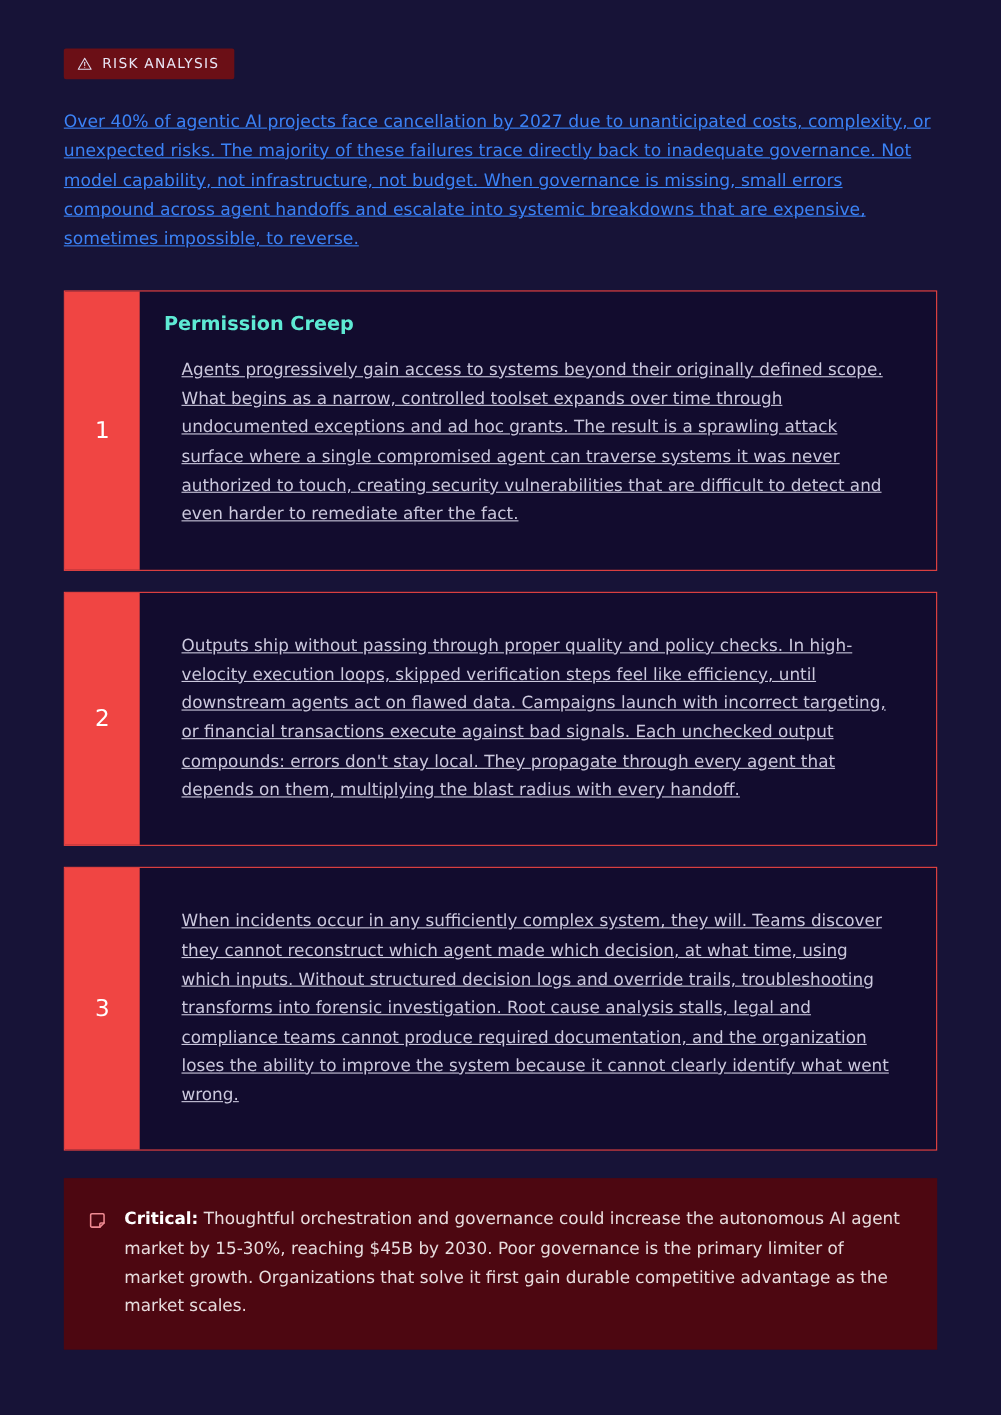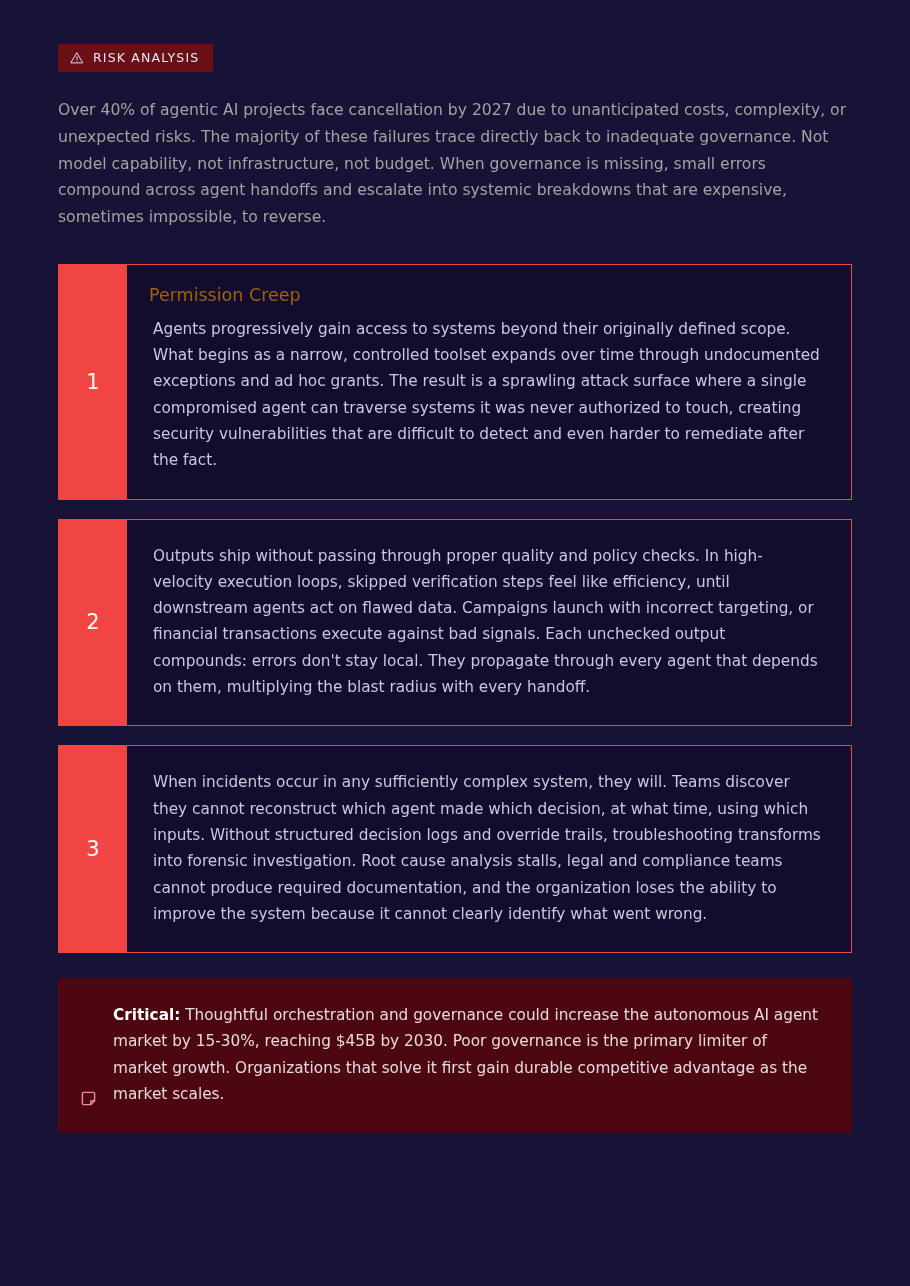--- a/index.html
+++ b/index.html
@@ -51,24 +51,25 @@
     color: #ffffff;
     font-size: 35px;
     font-weight: 600;
     letter-spacing: -0.2px;
     line-height: 1.2;
   }
 
   
   .intro {
     margin: 25px 0 0 0;
-    color: #a3a3a3;
+    color: #3b82f6;
     font-size: 15.6px;
     line-height: 1.72;
     max-width: 800px;
+    text-decoration: underline;
   }
 
   
   .cards {
     margin-top: 33px;
     display: flex;
     flex-direction: column;
     gap: 19px;
   }
   .card {
@@ -89,39 +90,40 @@
     color: #ffffff;
     font-size: 21px;
     font-weight: 400;
   }
   .card-body {
     flex: 1 1 auto;
     padding: 19px 26px 21px 22px;
     min-width: 0;
   }
   .card-title {
-    color: #a16207;
+    color: #5eead4;
     font-size: 17.5px;
-    font-weight: 400;
+    font-weight: 700;
     margin: 0 0 9px 0;
     line-height: 1.3;
   }
   .card-text {
     color: #cbc8dd;
     font-size: 15.3px;
     line-height: 1.72;
-    margin: 4px;
+    margin: 16px;
+    text-decoration: underline;
   }
 
   
   .callout {
     margin-top: 25px;
     background: #4d0711;
     display: flex;
-    align-items: flex-end;
+    align-items: flex-start;
     gap: 16px;
     padding: 24px 26px 26px 22px;
     box-sizing: border-box;
   }
   .note-icon {
     width: 17px;
     height: 17px;
     flex: none;
     margin-top: 6px;
     display: block;

